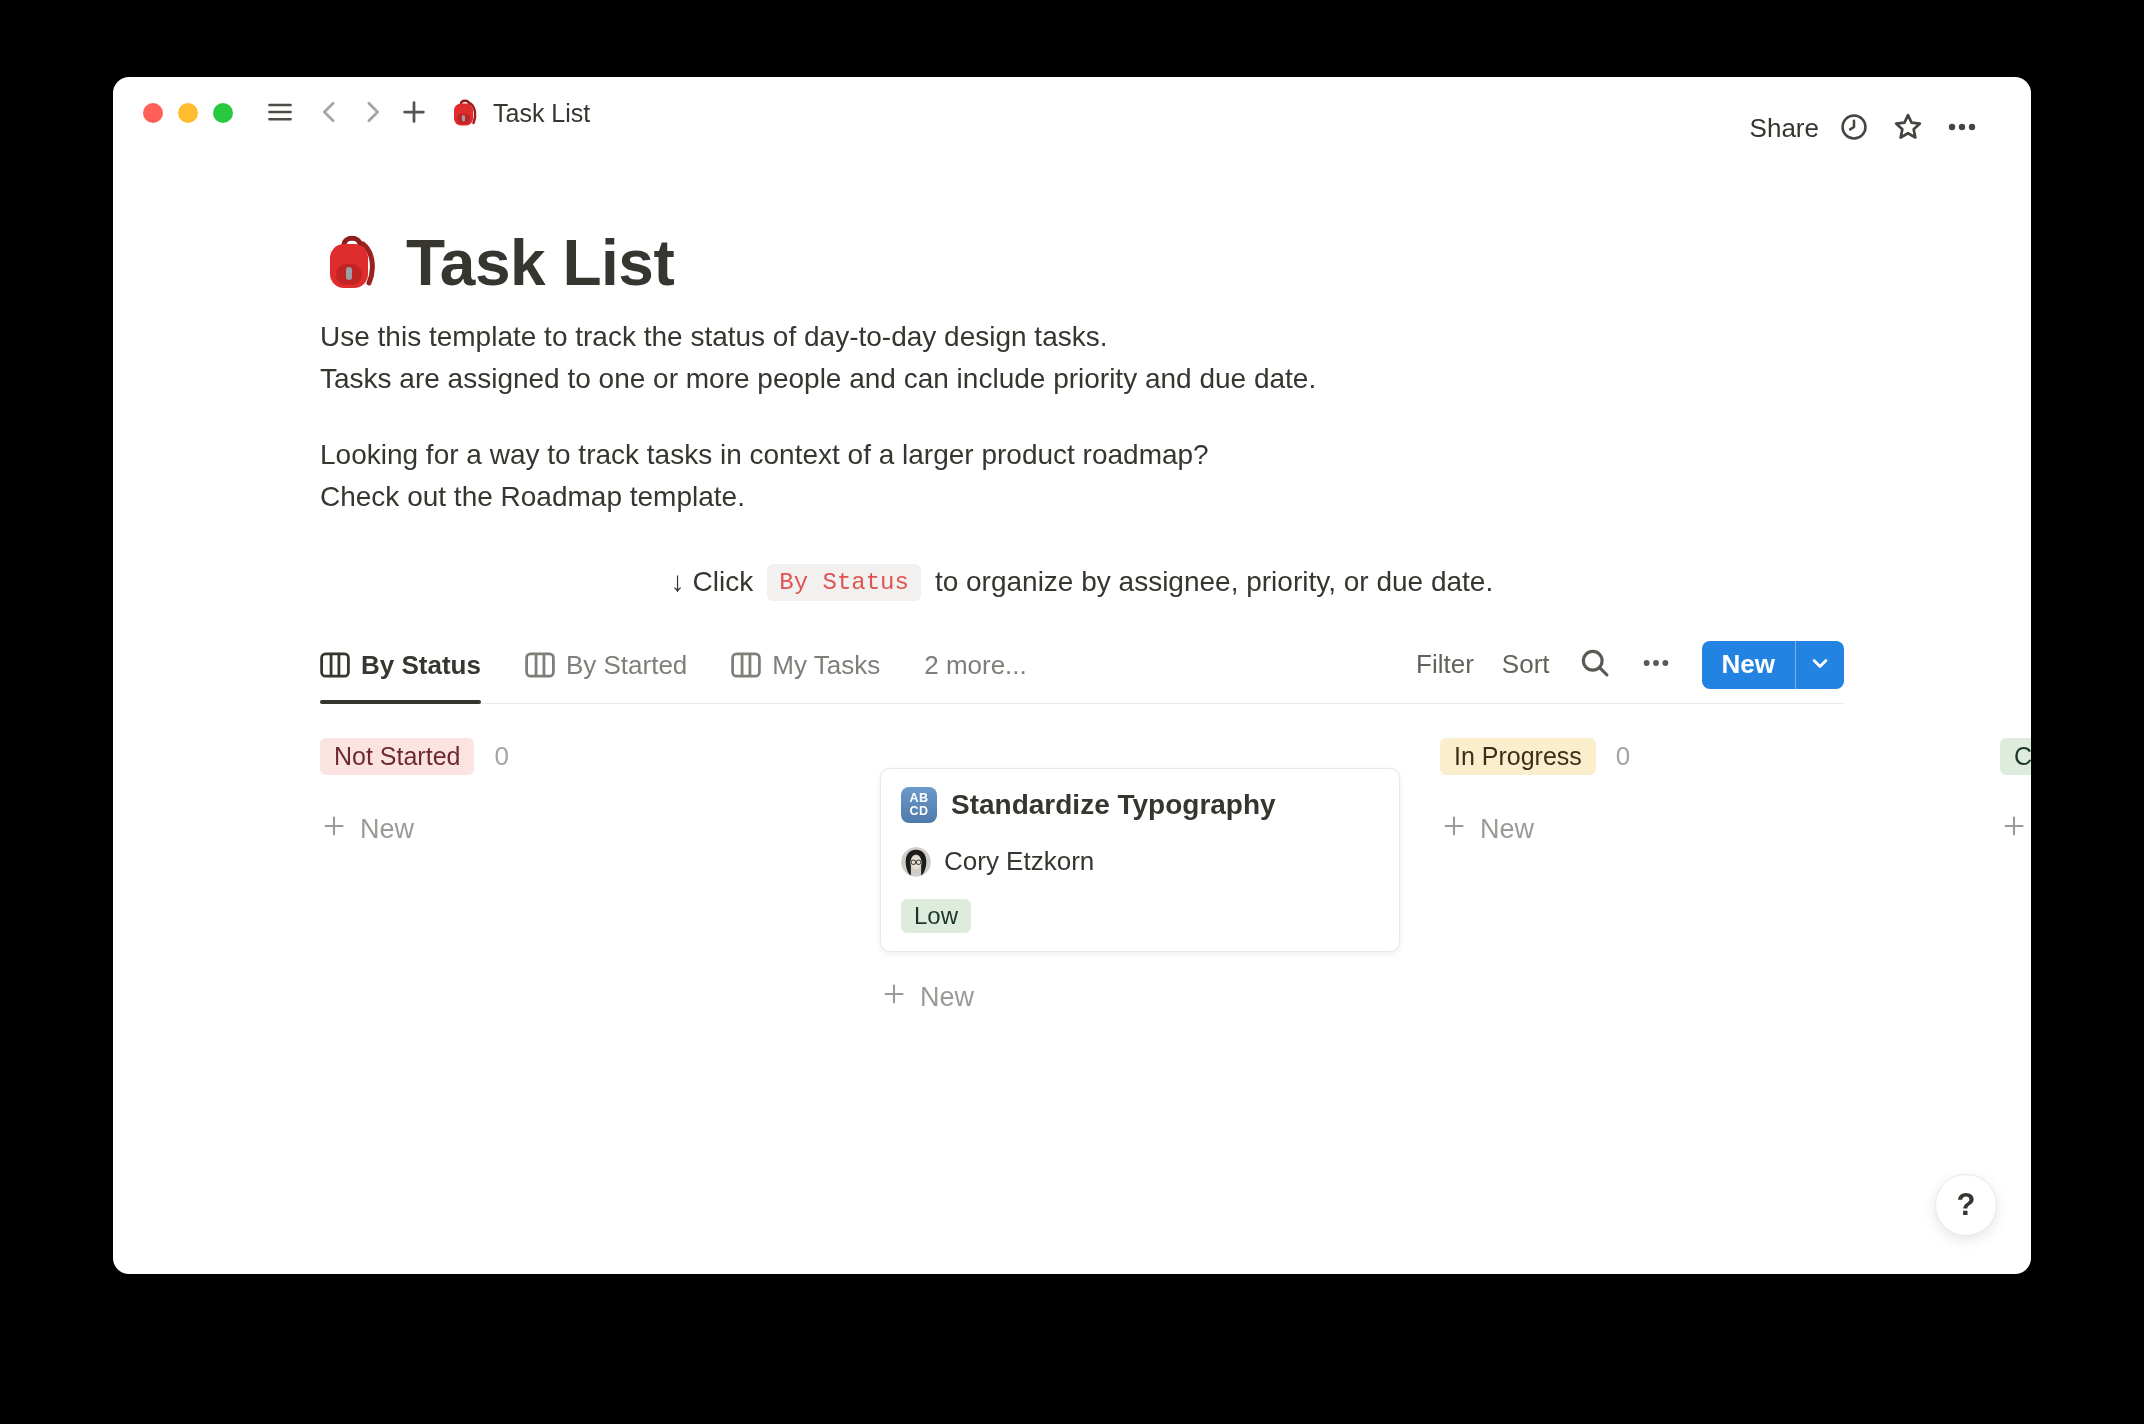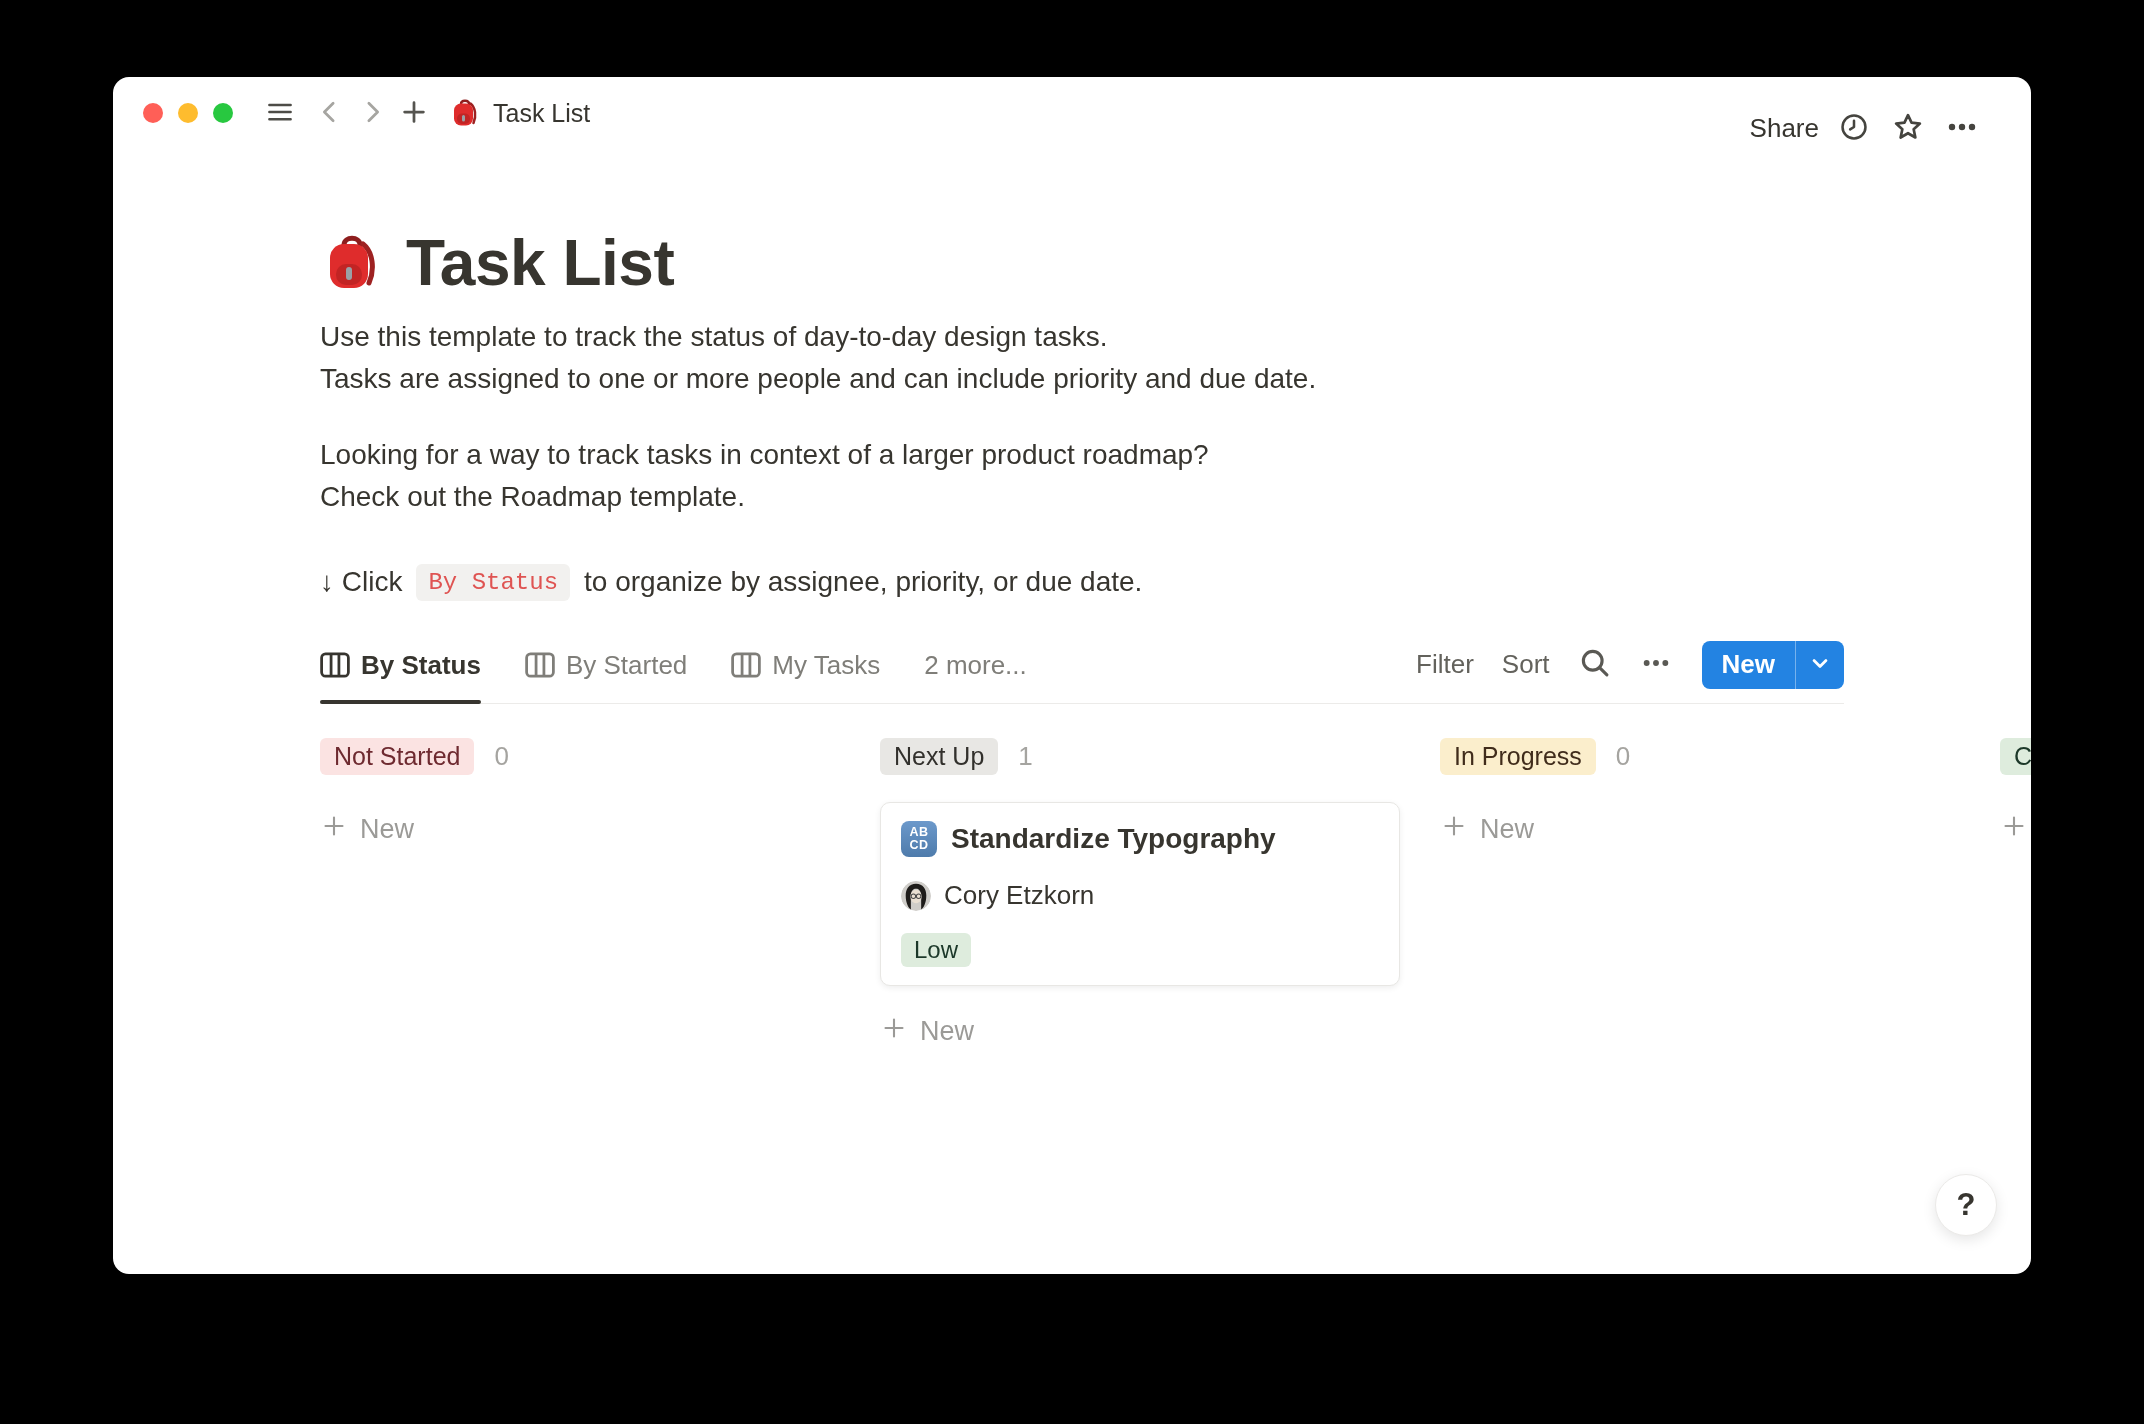--- a/index.html
+++ b/index.html
@@ -26,21 +26,21 @@
   .tb-title{ margin-left:12px; font-size:25px; font-weight:500; color:#37352F; }
   .tb-right{ margin-left:auto; display:flex; align-items:center; gap:16px;margin-top:30px; }
   .tb-share{ background:none; border:none; font-size:26px; color:#37352F; font-family:inherit; padding:0; }
   
   .content { padding-left:207px; width:1731px; }
   .page-header { margin-top:76px; display:flex; align-items:center; gap:22px; }
   .page-emoji { width:64px; height:64px; flex:0 0 64px; }
   .page-title { font-size:64px; font-weight:700; letter-spacing:-0.5px; line-height:1.2; }
   .desc { margin-top:14px; font-size:28px; line-height:42px; }
   .desc.p2 { margin-top:34px; }
-  .callout { margin-top:46px; font-size:28px; display:flex; align-items:center; gap:8px; }
+  .callout { margin-top:46px; font-size:28px; display:flex; align-items:center; gap:8px;justify-content:center; }
   .code-chip {
     font-family:"Liberation Mono", monospace; font-size:24px; color:#DF5452;
     background:#F2F1EF; border-radius:6px; padding:5px 12px; margin:0 6px;
   }
   
   .viewbar { margin-top:40px; display:flex; align-items:flex-end;
              border-bottom:1px solid #ECEBE9; }
   .tabs { display:flex; gap:44px; }
   .tab { background:none; border:none; padding:2px 0 22px 0; display:flex; align-items:center;
          gap:11px; font-family:inherit; font-size:26px; color:#7F7E79; position:relative; }
@@ -276,24 +276,20 @@
         <span>
           <svg width="28" height="28" viewBox="0 0 28 28">
               <path d="M14 5.5v17M5.5 14h17" stroke="#9B9A97" stroke-width="2.1" stroke-linecap="round" fill="none"></path>
             </svg>
         </span>
         <span>New</span>
       </button>
     </div>
 
     <div class="col">
-      <div class="col-head">
-        <span class="pill c-gray">Next Up</span>
-        <span class="count">1</span>
-      </div>
       <div class="card">
         <div class="card-row1">
           <span class="abcd">
             <span>AB</span>
             <span>CD</span>
           </span>
           <span class="card-title">Standardize Typography</span>
         </div>
         <div class="card-row2">
           <span class="avatar">

